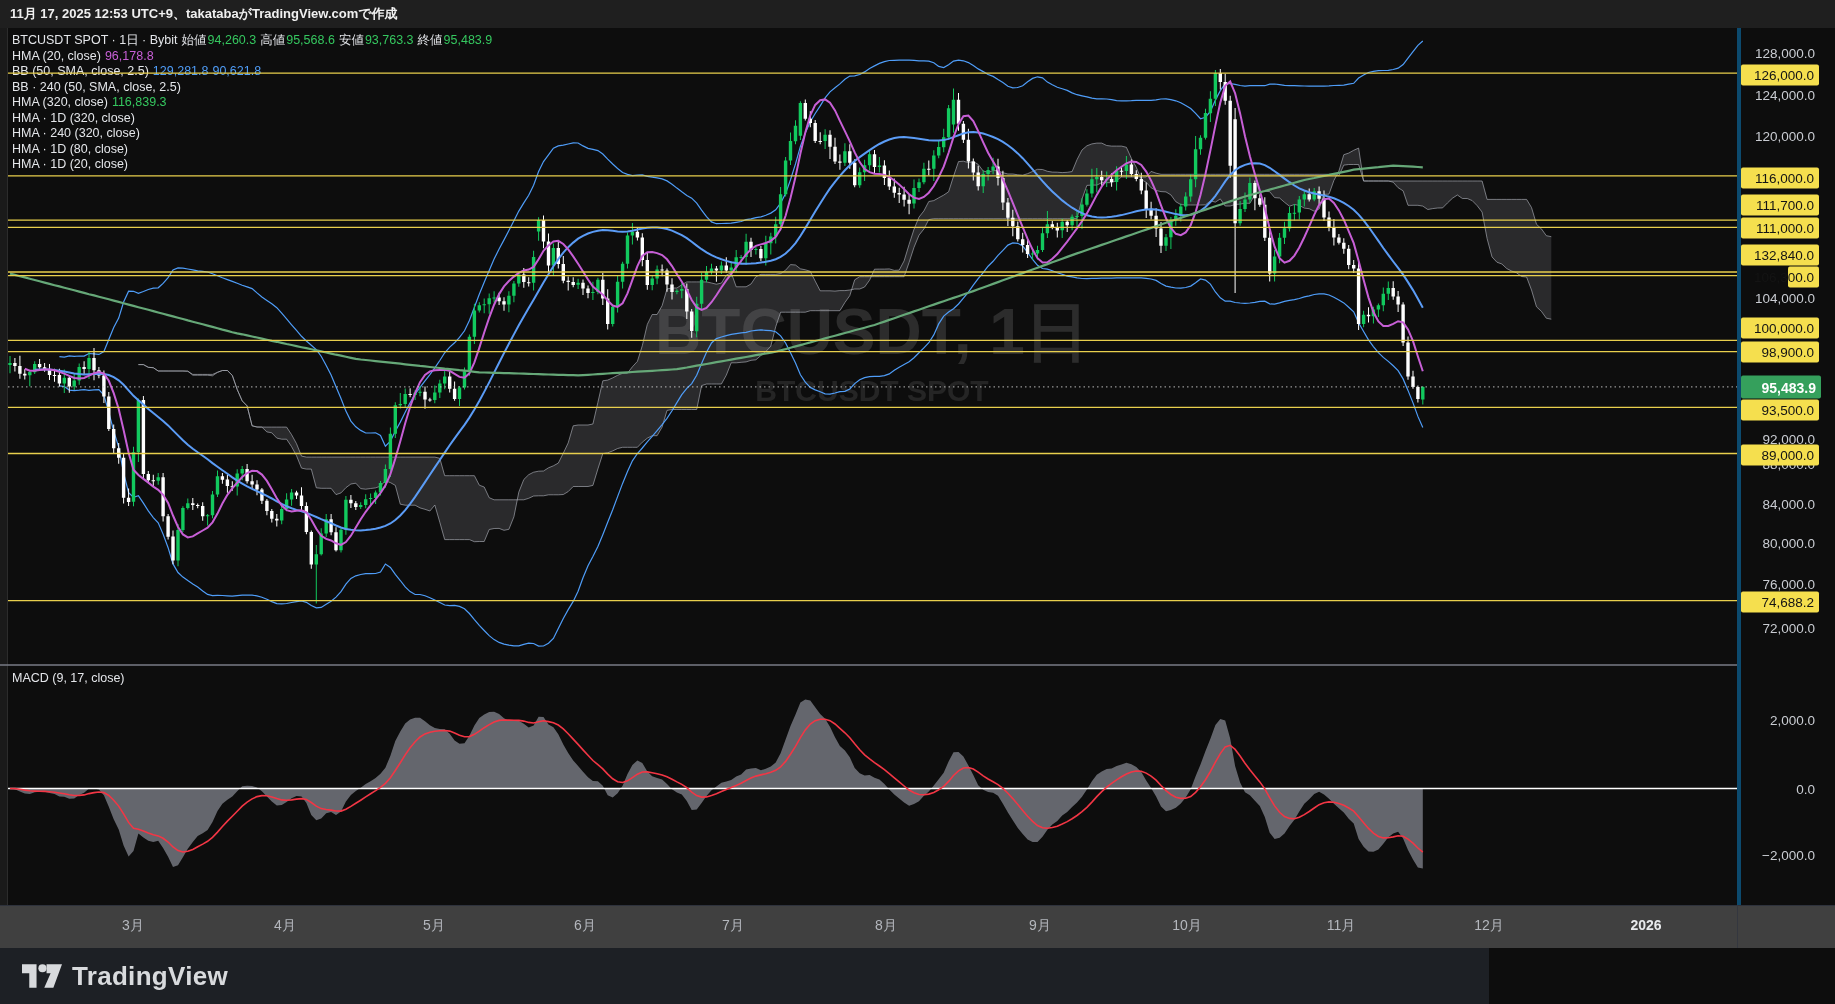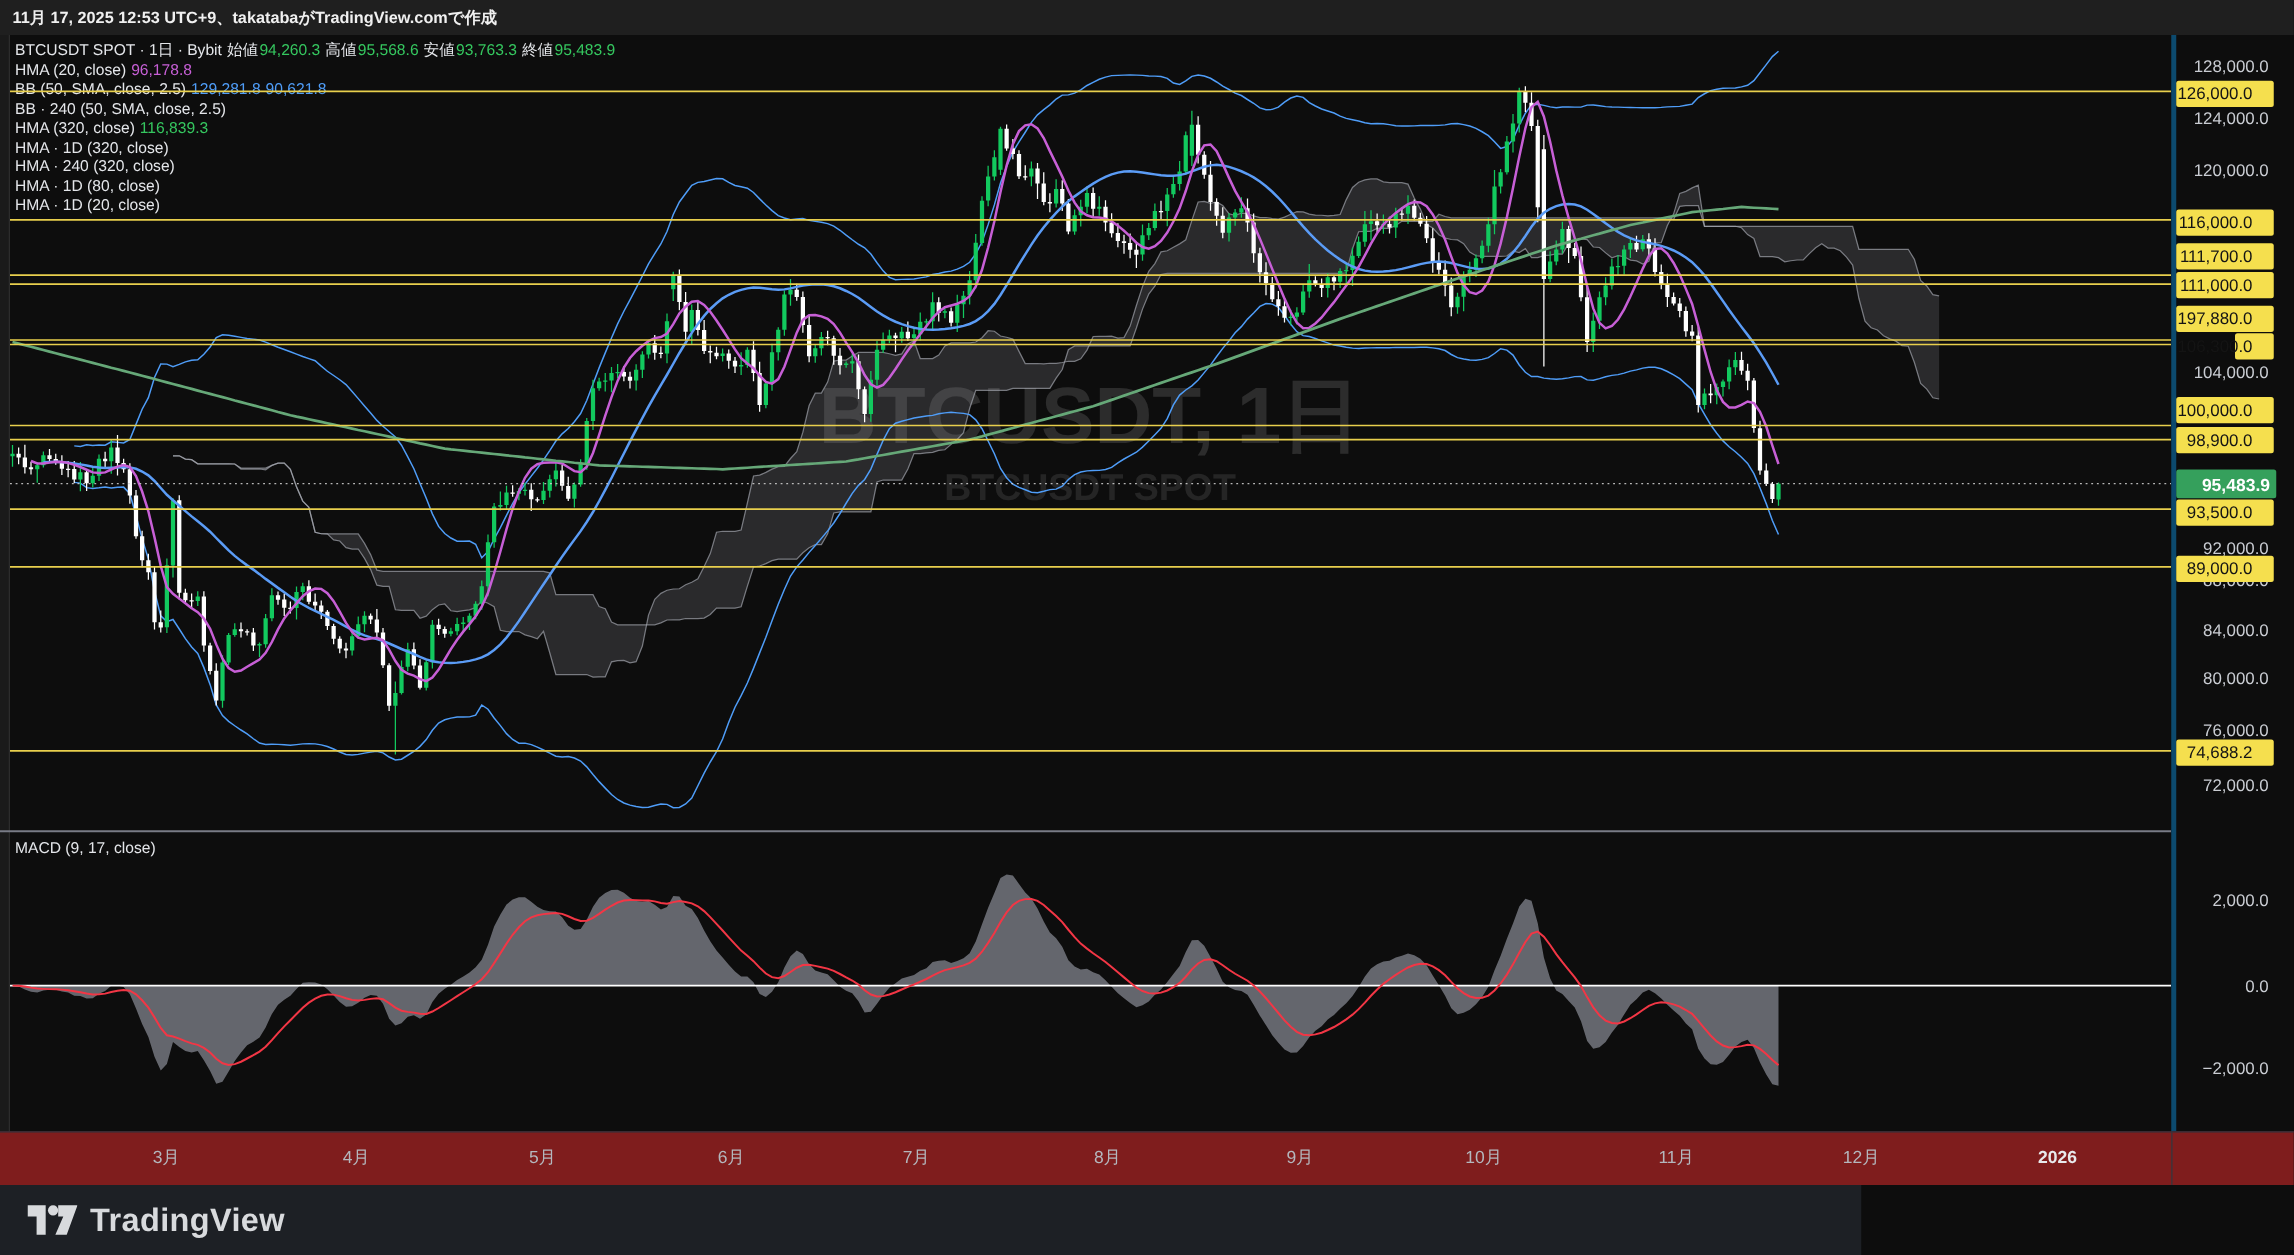--- a/index.html
+++ b/index.html
@@ -19,26 +19,26 @@
           color:#e4e6ea;white-space:nowrap;}
   .lgrow span{margin-right:4px;}
   .lgval{font-weight:500;}
   #macdlegend{position:absolute;left:12px;top:671px;z-index:8;font-size:12.5px;color:#e4e6ea;}
   #priceaxis{position:absolute;left:1737px;top:28px;width:98px;height:877px;
              border-left:4px solid #0c4a6e;box-sizing:border-box;z-index:20;background:#0d0d0d;}
   .axlabel{position:absolute;right:20px;transform:translateY(-50%);font-size:13.5px;
            color:#c9ccd2;white-space:nowrap;}
   .ylabel{position:absolute;left:0;right:16px;height:21px;transform:translateY(-50%);
           background:#f5df4e;border-radius:2px;color:#141414;font-size:13.5px;font-weight:500;
-          display:flex;align-items:center;justify-content:flex-end;padding-right:17px;z-index:3;}
+          display:flex;align-items:center;justify-content:flex-end;padding-right:5px;z-index:3;}
   .curlabel{position:absolute;left:0;right:14px;height:23px;transform:translateY(-50%);
           background:#35a05c;border-radius:2px;color:#ffffff;font-size:14px;font-weight:700;
           display:flex;align-items:center;justify-content:flex-end;padding-right:5px;z-index:4;}
   #timeaxis{position:absolute;left:0;top:905px;width:1835px;height:43px;
-            border-top:1px solid #2e323c;box-sizing:border-box;z-index:20;background:#7f1d1d;}
+            border-top:1px solid #2e323c;box-sizing:border-box;z-index:20;background:#404040;}
   .month{position:absolute;top:11px;transform:translateX(-50%);font-size:14px;color:#b4b7bd;}
   .year{position:absolute;top:11px;transform:translateX(-50%);font-size:14px;font-weight:700;color:#e8eaec;}
   #taxisborder{position:absolute;left:1737px;top:905px;width:1px;height:43px;background:#34373f;z-index:21;}
   #footer{position:absolute;left:0;top:948px;width:1489px;height:56px;background:#1d2025;
           display:flex;align-items:center;padding-left:22px;box-sizing:border-box;z-index:30;}
   #brandtext{font-size:26px;font-weight:700;color:#d8dadd;margin-left:10px;letter-spacing:0.3px;}
 </style>
 </head>
 <body>
 
@@ -127,21 +127,21 @@
     <div class="axlabel" style="top: 515px;">80,000.0</div>
     <div class="axlabel" style="top: 556px;">76,000.0</div>
     <div class="axlabel" style="top: 600.3px;">72,000.0</div>
     <div class="axlabel" style="top: 692px;">2,000.0</div>
     <div class="axlabel" style="top: 760.5px;">0.0</div>
     <div class="axlabel" style="top: 827px;">−2,000.0</div>
     <div class="ylabel" style="top: 47px;">126,000.0</div>
     <div class="ylabel" style="top: 150px;">116,000.0</div>
     <div class="ylabel" style="top: 177px;">111,700.0</div>
     <div class="ylabel" style="top: 200px;">111,000.0</div>
-    <div class="ylabel" style="top: 227px;">197,880.0</div>
+    <div class="ylabel" style="top: 227px;">132,840.0</div>
     <div class="ylabel" style="top: 249px; margin-left: 47px;">106,300.0</div>
     <div class="ylabel" style="top: 300px;">100,000.0</div>
     <div class="ylabel" style="top: 324px;">98,900.0</div>
     <div class="ylabel" style="top: 382px;">93,500.0</div>
     <div class="ylabel" style="top: 427px;">89,000.0</div>
     <div class="ylabel" style="top: 574px;">74,688.2</div>
     <div class="curlabel" style="top: 359px;">95,483.9</div>
   </div>
 <div id="timeaxis">
     <div class="month" style="left: 133px;">3月</div>

